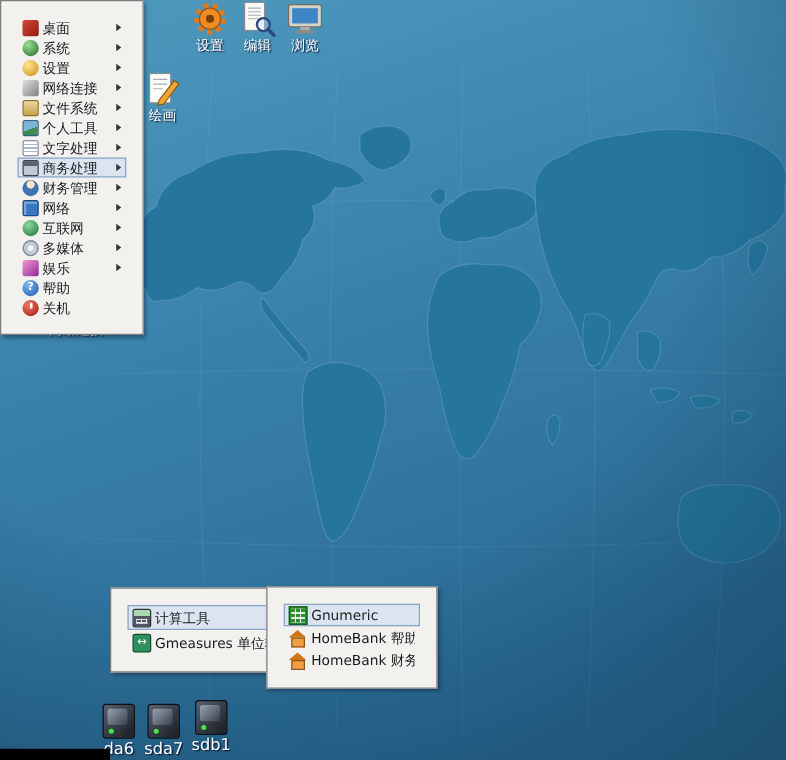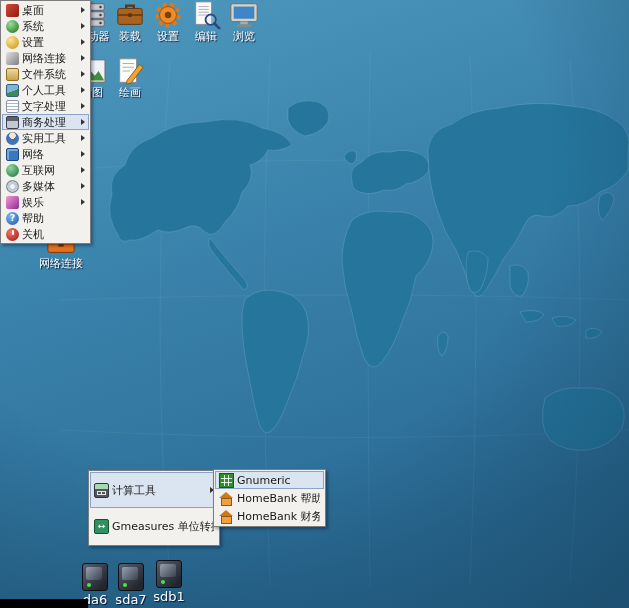--- a/index.html
+++ b/index.html
@@ -21,31 +21,31 @@
   
   .drive{position:absolute;width:34px;display:flex;flex-direction:column;align-items:center;gap:1px;z-index:2}
   .hdd{width:24px;height:26px;background:linear-gradient(135deg,#596070 0%,#22252c 85%);
     border:1px solid #0d0f13;border-radius:3px;position:relative}
   .hdd::before{content:"";position:absolute;left:3px;top:3px;width:16px;height:13px;
     background:linear-gradient(135deg,#98a2b2,#39404c);border-radius:2px}
   .hdd::after{content:"";position:absolute;left:4px;bottom:3px;width:4px;height:4px;background:#46e846;border-radius:50%}
   .drive .lbl{font-size:13px;color:#fff;text-shadow:1px 1px 1px rgba(0,0,30,.85)}
 
   
-  .menu{position:absolute;background:#f2f1ee;border:1px solid #7c7c7c;padding:1px;
+  .menu{position:absolute;background:#f2f1ee;border:1px solid #7c7c7c;padding:13px;
     box-shadow:2px 2px 3px rgba(0,0,20,.35);z-index:10}
   .menu-item{display:flex;align-items:center;gap:3px;box-sizing:border-box;
     height:16px;padding:0 3px;font-size:11px;color:#1a1a1a;border:1px solid transparent}
   .menu-item .ml{flex:1;white-space:nowrap;overflow:hidden}
   .menu-item.hl{background:#dbe5f1;border-color:#8aa4c8}
   .arrow{width:0;height:0;border-left:4px solid #333;border-top:3px solid transparent;
     border-bottom:3px solid transparent;margin-left:auto;flex:0 0 auto}
   .root-menu{left:0;top:356;width:87px}
   .submenu{left:88px;top:470px;width:128px}
-  .submenu .menu-item{height:36px}
+  .submenu .menu-item{height:20px}
   .subsubmenu{left:213px;top:469px;width:109px}
   .subsubmenu .menu-item{height:18px}
   .blackbar{position:absolute;left:0;top:599px;width:88px;height:9px;background:#000;z-index:9}
 
   
   .mi{width:13px;height:13px;flex:0 0 13px;position:relative;border-radius:2px;display:inline-block}
   .mi-desktop{background:linear-gradient(135deg,#d5493a,#8c1d10)}
   .mi-system{background:radial-gradient(circle at 35% 30%,#9adf9a,#1f6b1f);border-radius:50%}
   .mi-settings{background:radial-gradient(circle at 35% 30%,#ffe490,#c98f12);border-radius:50%}
   .mi-utils{background:linear-gradient(135deg,#e2e2e2,#7f7f7f)}
@@ -152,29 +152,20 @@
         <rect x="4" y="21" width="24" height="7" rx="1.5"></rect>
       </g>
       <g fill="#3a3a44">
         <circle cx="24" cy="7.5" r="1.3"></circle>
           <circle cx="24" cy="16" r="1.3"></circle>
           <circle cx="24" cy="24.5" r="1.3"></circle>
       </g>
     </svg>
     <div class="lbl">驱动器</div>
   </div>
-  <div class="cell" style="left:111px;top:3">
-    <svg class="ic" viewBox="0 0 32 32">
-      <path d="M12 9 V6 h8 v3" fill="none" stroke="#5f3410" stroke-width="2.5"></path>
-      <rect x="3" y="9" width="26" height="17" rx="2" fill="#a9631f" stroke="#5f3410"></rect>
-      <line x1="3" y1="16" x2="29" y2="16" stroke="#5f3410" stroke-width="1.5"></line>
-      <rect x="14" y="14" width="4" height="4" rx="1" fill="#5f3410"></rect>
-    </svg>
-    <div class="lbl">装载</div>
-  </div>
   <div class="cell" style="left:149px;top:3">
     <svg class="ic" viewBox="0 0 32 32">
       <circle cx="16" cy="16" r="10.5" fill="none" stroke="#e0781c" stroke-width="6" stroke-dasharray="4 3.33"></circle>
       <circle cx="16" cy="16" r="9" fill="#ef8c28" stroke="#9c5408"></circle>
       <circle cx="16" cy="16" r="3.5" fill="#7a4004"></circle>
     </svg>
     <div class="lbl">设置</div>
   </div>
   <div class="cell" style="left:225px;top:3">
     <svg class="ic" viewBox="0 0 32 32">
@@ -346,21 +337,21 @@
       <span class="ml">文字处理</span>
       <span class="arrow"></span>
     </div>
     <div class="menu-item hl">
       <span class="mi mi-business"></span>
       <span class="ml">商务处理</span>
       <span class="arrow"></span>
     </div>
     <div class="menu-item">
       <span class="mi mi-personal"></span>
-      <span class="ml">实用工具</span>
+      <span class="ml">财务管理</span>
       <span class="arrow"></span>
     </div>
     <div class="menu-item">
       <span class="mi mi-network"></span>
       <span class="ml">网络</span>
       <span class="arrow"></span>
     </div>
     <div class="menu-item">
       <span class="mi mi-internet"></span>
       <span class="ml">互联网</span>

